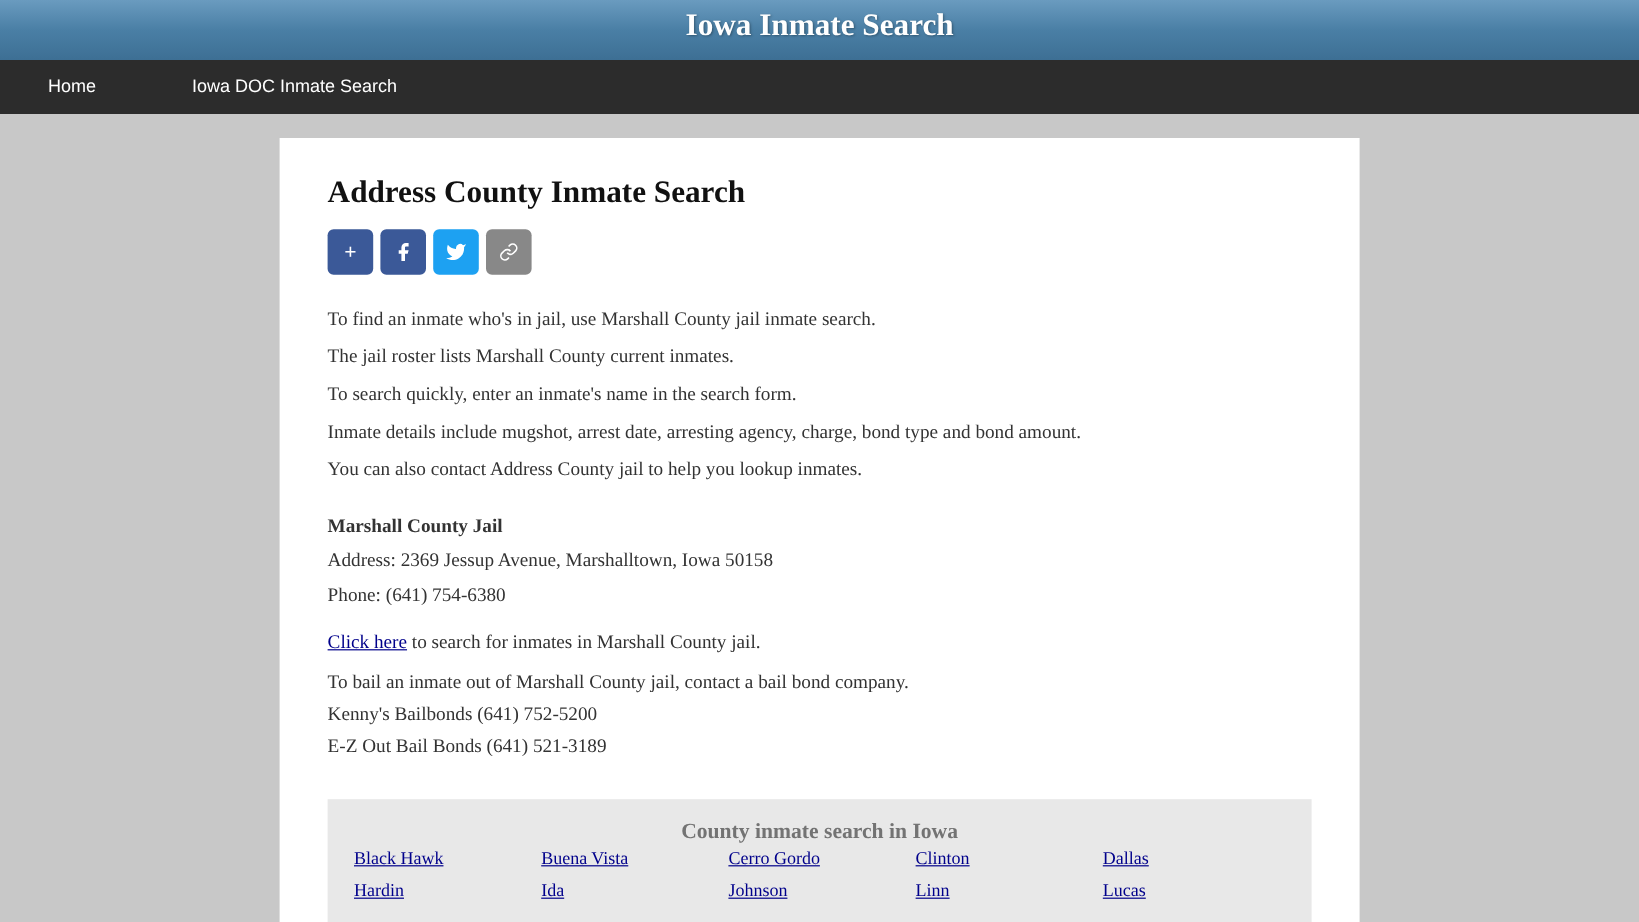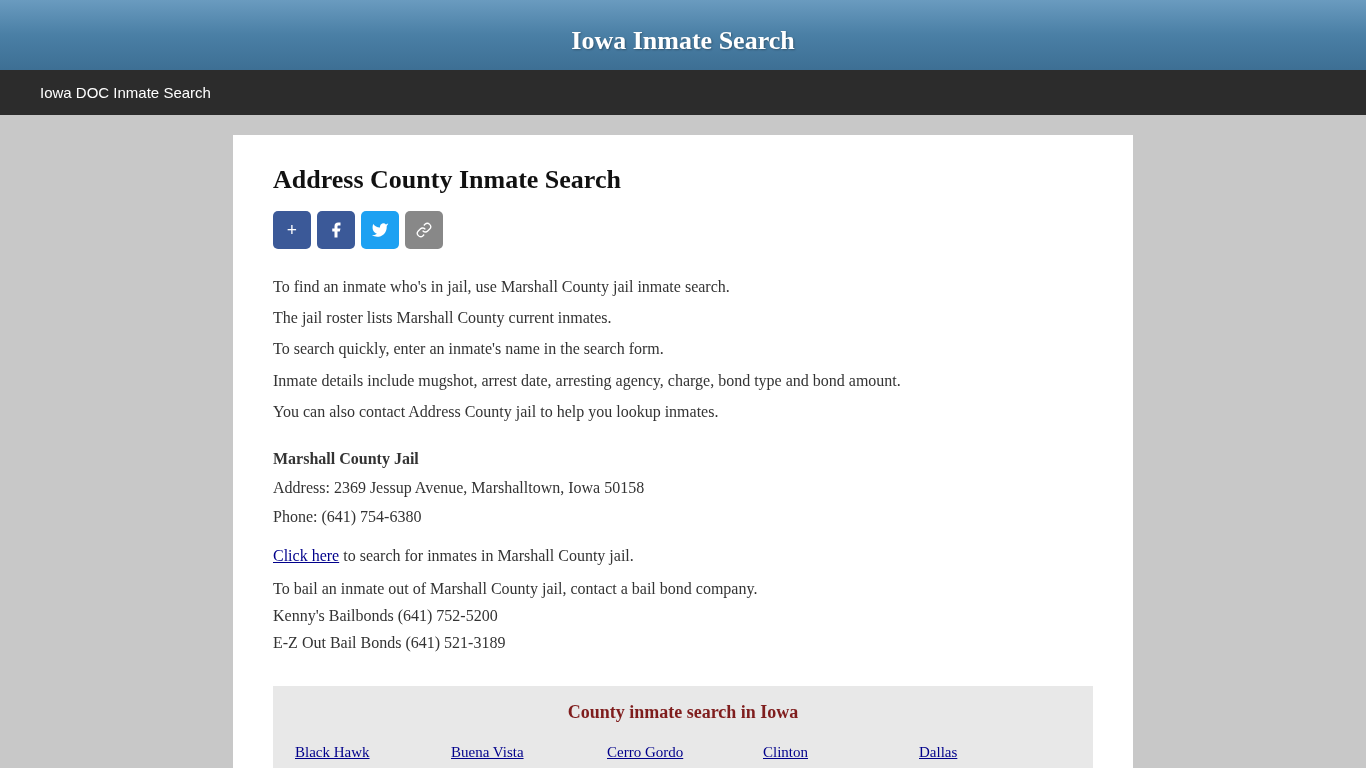--- a/index.html
+++ b/index.html
@@ -7,21 +7,21 @@
       font-family: Georgia, 'Times New Roman', serif;
       font-size: 16px;
       background-color: #c8c8c8;
       color: #333;
     }
 
     
     #site-header {
       background: linear-gradient(180deg, #6a9bbf 0%, #4a7fa5 50%, #3d6f94 100%);
       text-align: center;
-      padding: 26px 0 14px;
+      padding: 6px 0 14px;
     }
     #site-header h1 {
       color: #fff;
       font-size: 26px;
       font-weight: bold;
       font-family: Georgia, serif;
       text-shadow: 1px 1px 2px rgba(0,0,0,0.3);
     }
 
     
@@ -122,22 +122,21 @@
     
     .county-section {
       background: #e8e8e8;
       margin-top: 30px;
       padding: 16px 20px 20px;
     }
     .county-section h3 {
       text-align: center;
       font-weight: bold;
       font-size: 18px;
-      margin-bottom: 16px;
-      color: #7f1d1d;
+      color: #737373;
     }
 
     .county-grid {
       display: grid;
       grid-template-columns: repeat(5, 1fr);
       gap: 0;
     }
     .county-grid a {
       color: #00008b;
       text-decoration: underline;
@@ -147,20 +146,21 @@
     }
   </style>
 </head>
 <body>
 
 <div id="site-header">
   <h1>Iowa Inmate Search</h1>
 </div>
 
 <nav>
+  <a href="#">Home</a>
   <a href="#">Iowa DOC Inmate Search</a>
 </nav>
 
 <div id="main-wrapper">
   <div id="content">
 
     <h2 class="page-title">Address County Inmate Search</h2>
 
     <div class="share-buttons">
       <a href="#" class="share-btn share-generic" title="Share">+</a>

